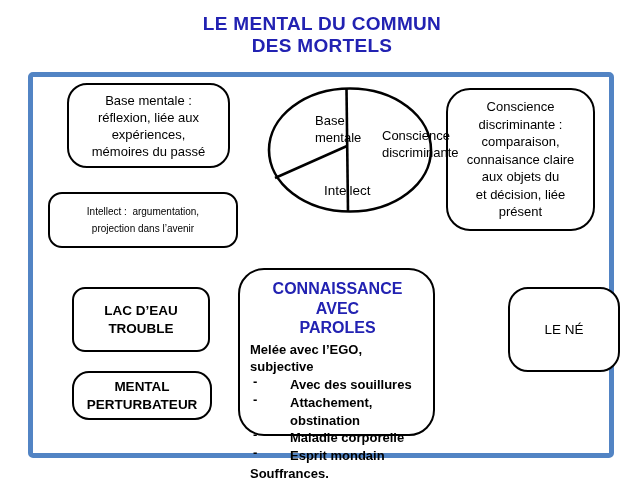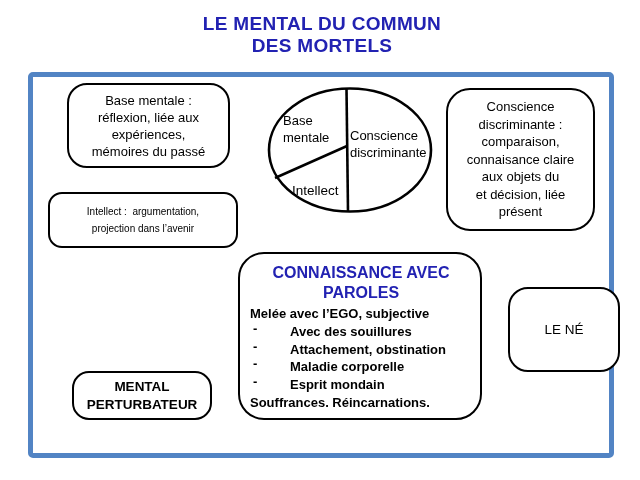--- a/index.html
+++ b/index.html
@@ -21,30 +21,30 @@
     border:2.5px solid #000; display:flex; flex-direction:column;
     align-items:center; justify-content:center; text-align:center;
   }
   #box-base       { left:67px;  top:83px;  width:163px; height:85px;  border-radius:20px; font-size:13px; line-height:17px; }
   #box-conscience { left:446px; top:88px;  width:149px; height:143px; border-radius:24px; font-size:13px; line-height:17.5px; }
   #box-intellect  { left:48px;  top:192px; width:190px; height:56px;  border-radius:14px; font-size:10px; line-height:17px; white-space:pre-wrap; }
   #box-lac        { left:72px;  top:287px; width:138px; height:65px;  border-radius:13px; font-size:13.5px; line-height:18px; font-weight:bold; }
   #box-mental     { left:72px;  top:371px; width:140px; height:49px;  border-radius:17px;  font-size:13.5px; line-height:18px; font-weight:bold; }
   #box-lene       { left:508px; top:287px; width:112px;  height:85px;  border-radius:20px; font-size:13.5px; }
   #box-center     {
-    left:238px; top:252px; width:244px; height:168px; border-radius:26px;
+    left:238px; top:268px; width:197px; height:168px; border-radius:26px;
     align-items:stretch; justify-content:flex-start; text-align:left;
     padding:9px 8px 6px 10px;
   }
   .cb-title { text-align:center; color:#2222B2; font-weight:bold; font-size:16px; line-height:19.5px; }
   .cb-body  { font-weight:bold; font-size:13px; line-height:17.8px; margin-top:3px; }
   .bullet-row { display:flex; align-items:flex-start; }
   .bullet-dash { width:37px; padding-left:3px; transform:translateY(-3px); flex:none; }
   .pie-svg { position:absolute; left:260px; top:80px; }
-  .pie-label { position:absolute; font-size:13px; line-height:16.5px; white-space:nowrap; }
+  .pie-label { position:absolute; font-size:13px; line-height:16.5px; white-space:nowrap;margin-left:32px; }
   #lbl-base       { left:283px; top:113px; }
   #lbl-conscience { left:350px; top:127px; line-height:17px; }
   #lbl-intellect  { left:292px; top:183px; font-size:13.5px; }
 </style>
 </head>
 <body>
 
 <div class="slide">
 
   <div class="title">
@@ -112,20 +112,24 @@
         <span>Maladie corporelle</span>
       </div>
       <div class="bullet-row">
         <span class="bullet-dash">-</span>
         <span>Esprit mondain</span>
       </div>
       <div>Souffrances. Réincarnations.</div>
     </div>
   </div>
 
+  <div class="rbox" id="box-lac">
+    <div>LAC D’EAU</div>
+    <div>TROUBLE</div>
+  </div>
 
   <div class="rbox" id="box-mental">
     <div>MENTAL</div>
     <div>PERTURBATEUR</div>
   </div>
 
   <div class="rbox" id="box-lene">
     <div>LE NÉ</div>
   </div>
 

